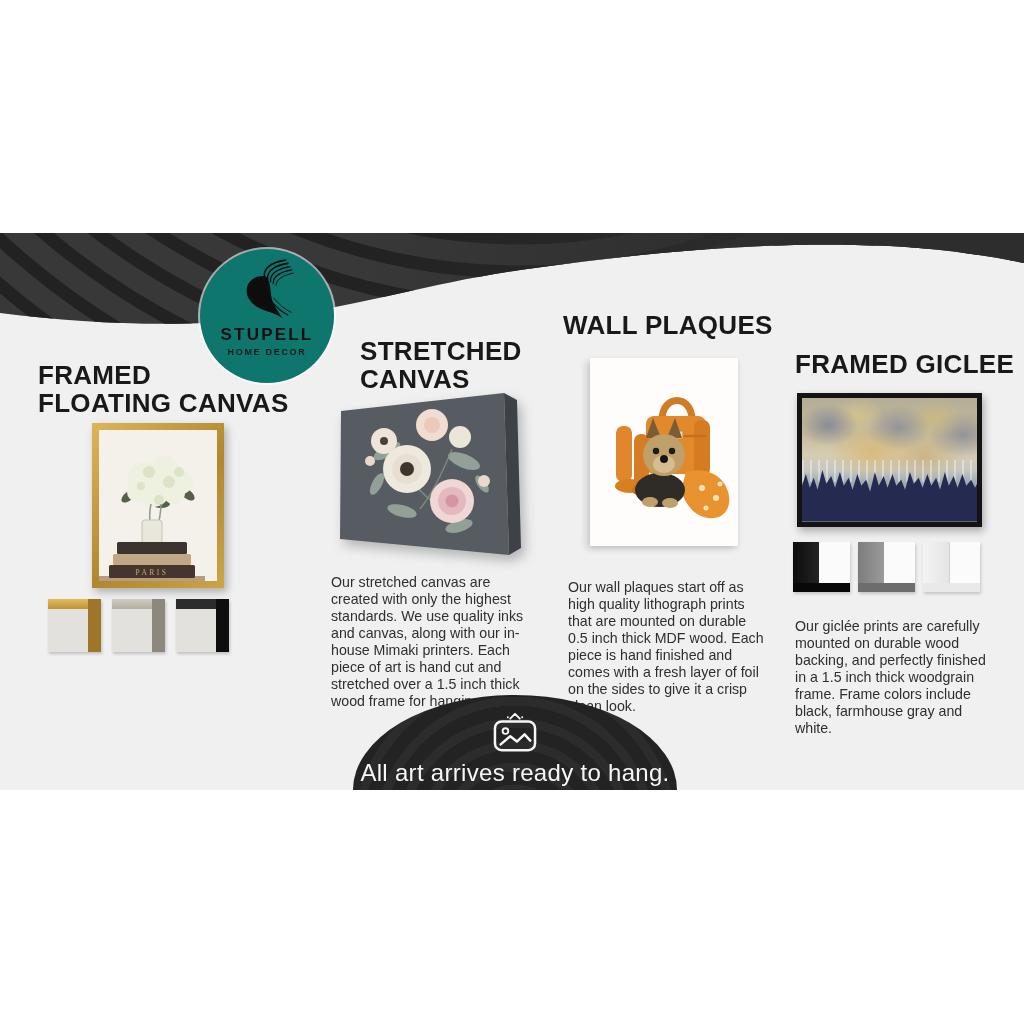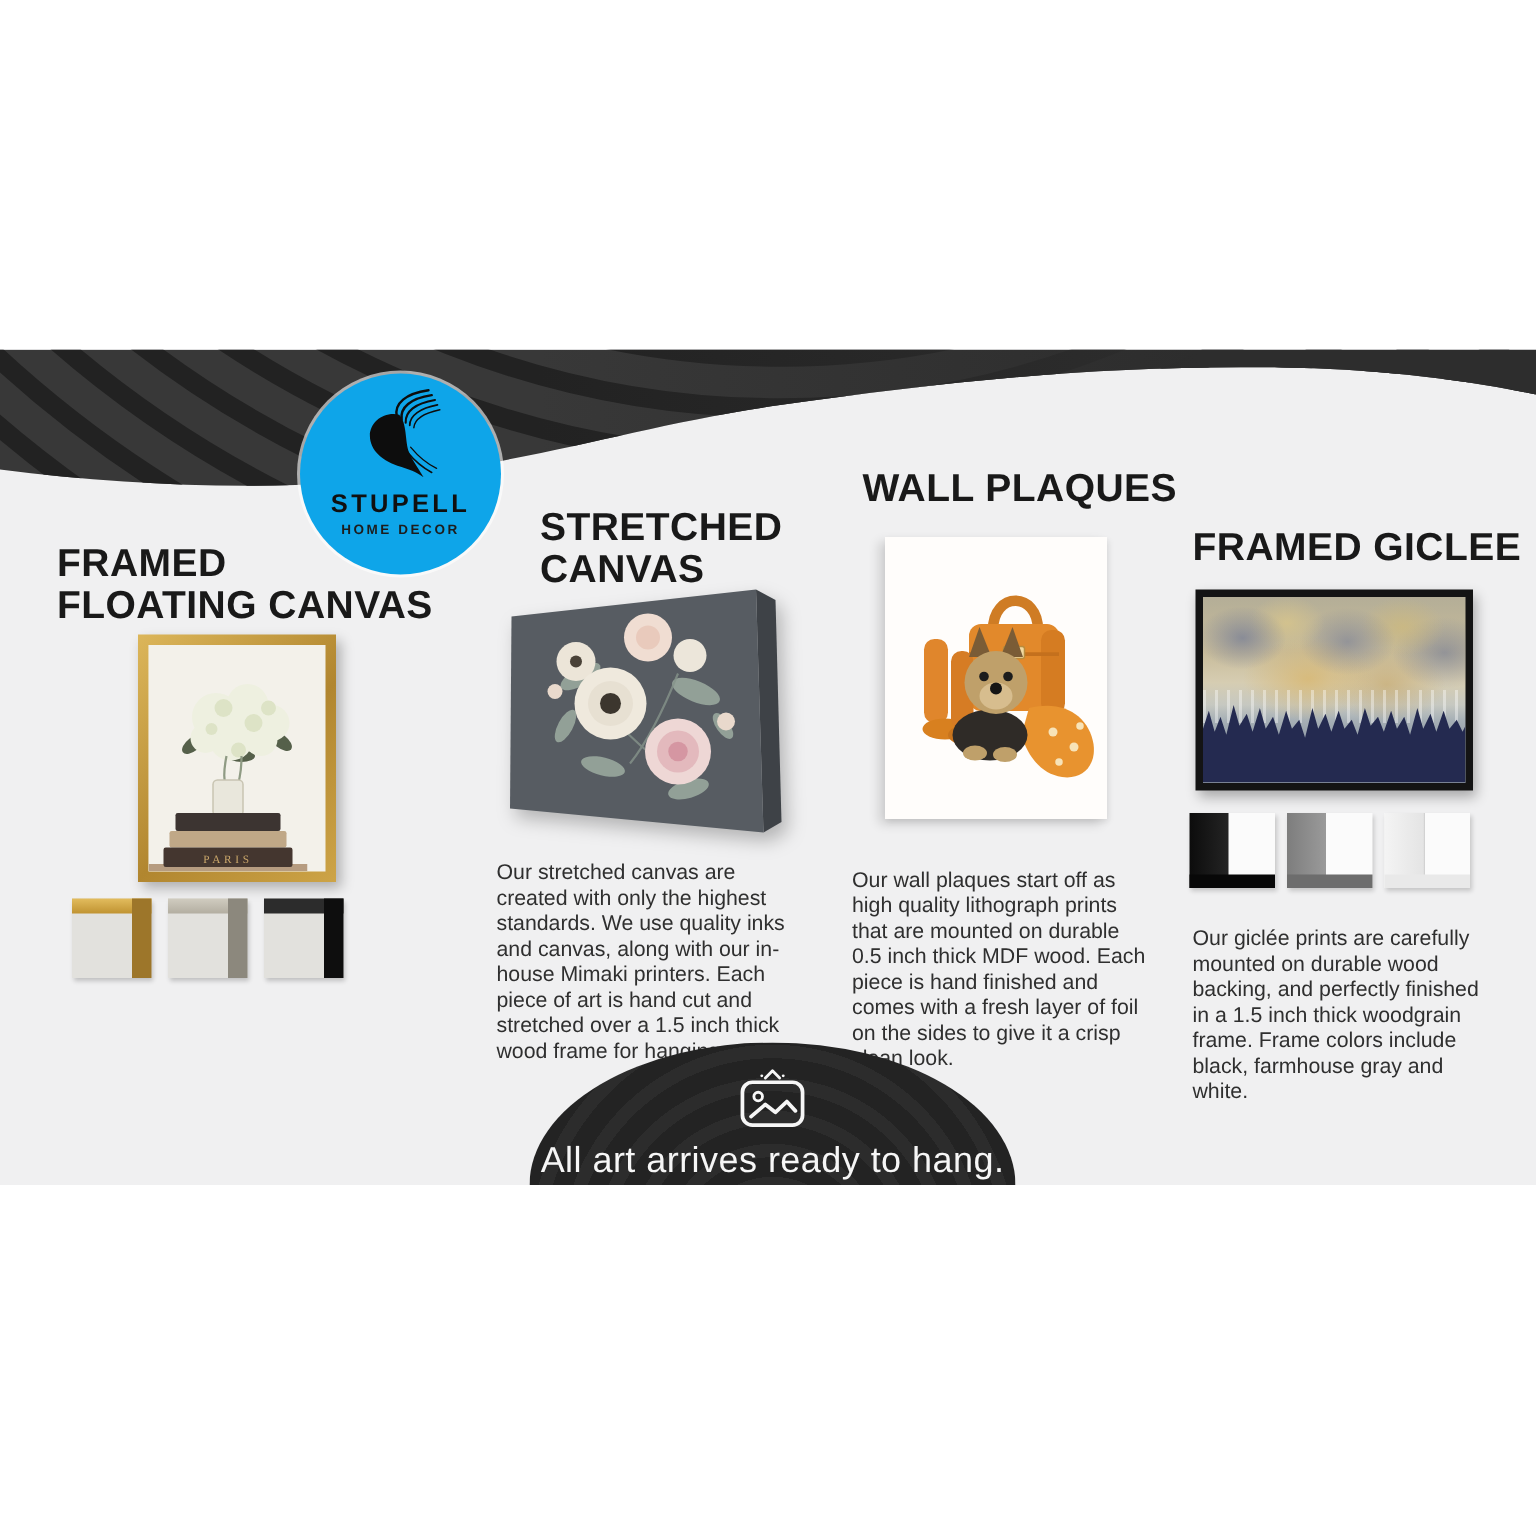--- a/index.html
+++ b/index.html
@@ -3,31 +3,31 @@
 <meta charset="utf-8">
 <style>
   html,body{margin:0;padding:0;background:#fff;}
   .page{position:relative;width:1024px;height:1024px;background:#ffffff;overflow:hidden;
         font-family:"Liberation Sans",sans-serif;}
   .content-bg{position:absolute;left:0;top:233px;width:1024px;height:557px;background:#f0f0f1;}
   .band{position:absolute;left:0;top:233px;width:1024px;height:100px;}
 
   
   .logo{position:absolute;left:200px;top:249px;width:134px;height:134px;border-radius:50%;
-        background:#0ea5e9;text-align:center;z-index:5;box-shadow:0 0 0 2px rgba(255,255,255,.6);}
+        background:#0f766e;text-align:center;z-index:5;box-shadow:0 0 0 2px rgba(255,255,255,.6);}
   .s-mark{margin-top:9px;height:64px;}
   .brand-name{font-size:17px;font-weight:600;letter-spacing:2.2px;color:#101010;line-height:18px;}
   .brand-tagline{font-size:9px;font-weight:600;letter-spacing:1.7px;color:#1d1d1d;margin-top:3px;}
 
   
   .head{position:absolute;margin:0;font-size:26px;line-height:27.5px;font-weight:700;
         color:#191919;letter-spacing:.3px;white-space:nowrap;}
   #head-1{left:38px;top:362px;}
   #head-2{left:360px;top:338px;}
-  #head-3{left:575px;top:312px;text-align:right;}
+  #head-3{left:563px;top:312px;text-align:right;}
   #head-4{left:795px;top:351px;}
   .body-text{position:absolute;font-size:14.2px;line-height:16.9px;color:#2f2f2f;}
   #body-1{left:49px;top:660px;width:224px;}
   #body-2{left:331px;top:560px;width:206px;}
   #body-3{left:568px;top:565px;width:198px;}
   #body-4{left:795px;top:604px;width:202px;}
 
   
   .frame1{position:absolute;left:92px;top:423px;width:132px;height:165px;box-sizing:border-box;
           background:linear-gradient(135deg,#dcb65a,#b1862f 55%,#cda447);padding:7px;

